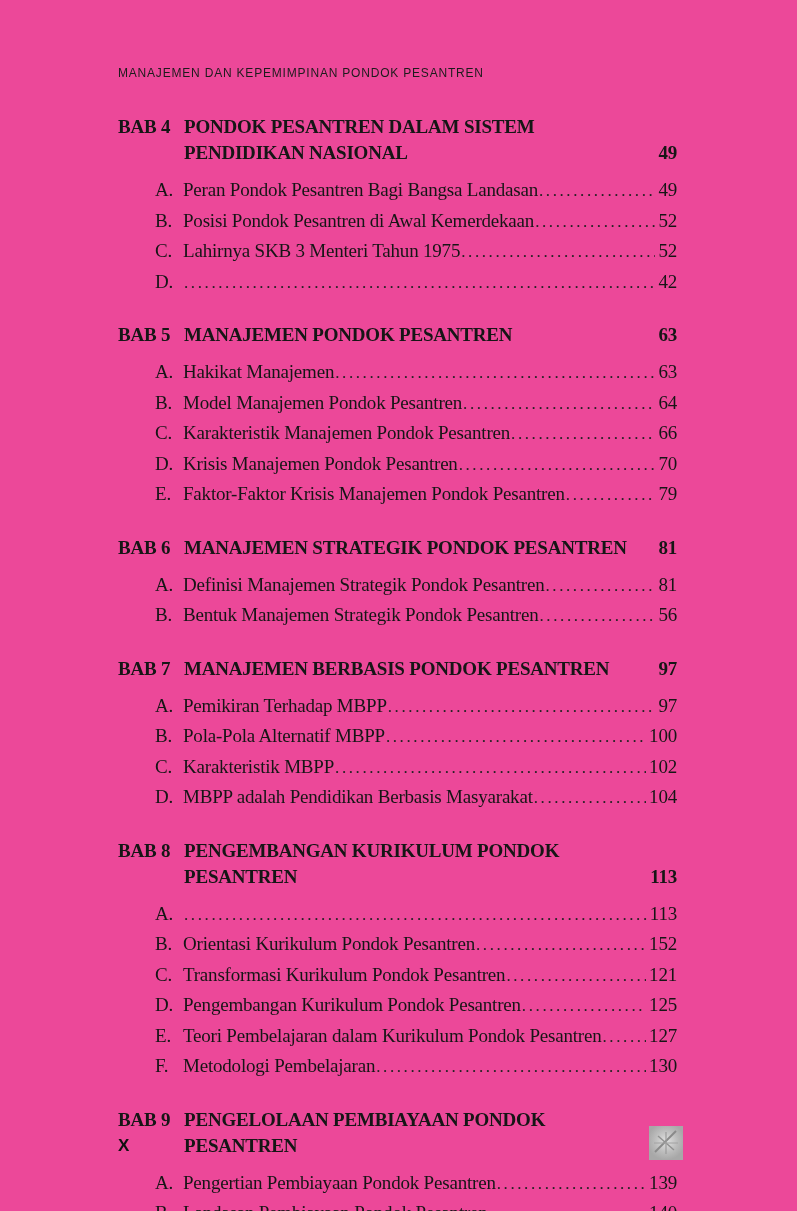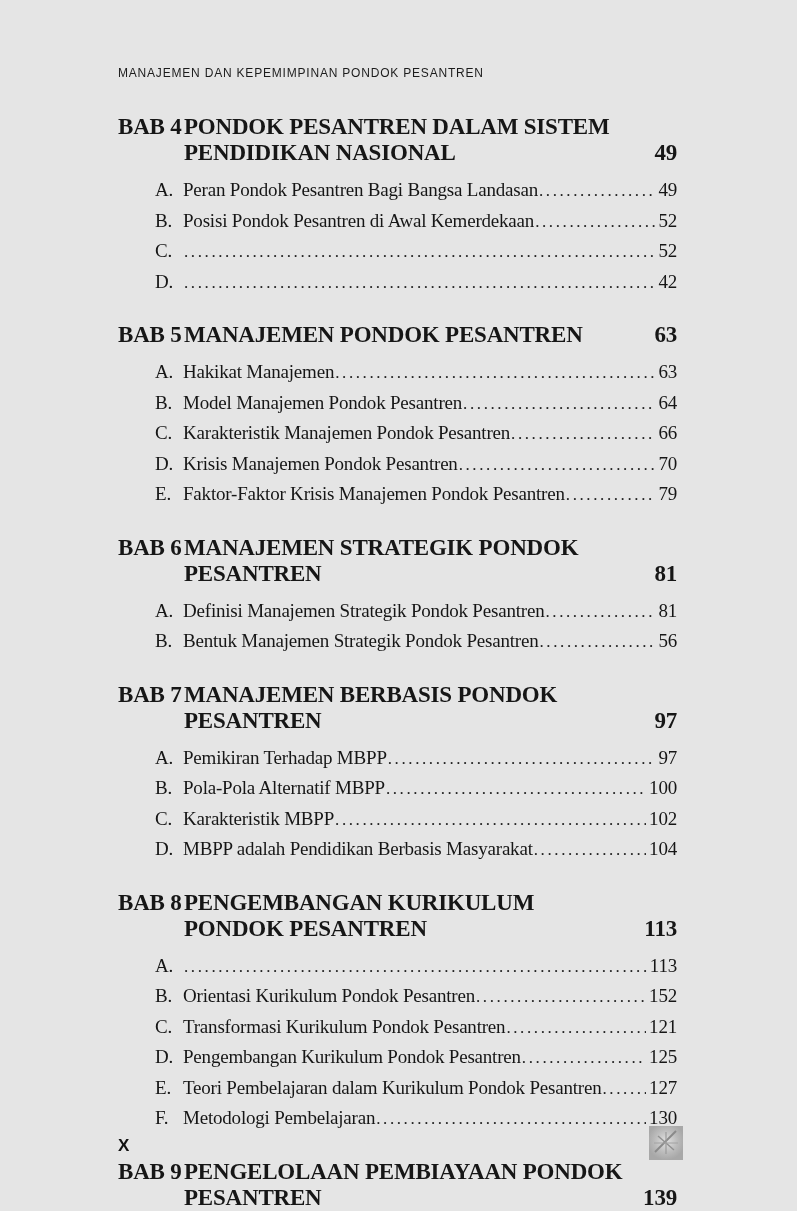--- a/index.html
+++ b/index.html
@@ -6,40 +6,40 @@
   html, body { background: #ffffff; }
   body {
     width: 797px; height: 1211px;
     font-family: "Liberation Serif", serif;
     color: #161616;
     position: relative;
     overflow: hidden;
   }
   .page {
     position: absolute; inset: 0;
-    background: #e5e5e5;
+    background: #ec4899;
   }
   .content {
     position: absolute;
     left: 118px; right: 120px; top: 66px;
   }
   .running-head {
     font-family: "Liberation Sans", sans-serif;
     font-size: 12px;
     letter-spacing: 0.8px;
     color: #1c1c1c;
     line-height: 14px;
     margin-bottom: 34px;
     white-space: nowrap;
   }
   .chapter { margin-bottom: 25px; }
   .chapter-heading {
     display: flex;
     font-weight: bold;
-    font-size: 23px;
+    font-size: 19px;
     line-height: 26px;
     letter-spacing: -0.2px;
     margin-bottom: 9px;
   }
   .bab-label {
     flex: 0 0 66px;
     white-space: nowrap;
   }
   .bab-title { flex: 1 1 auto; }
   .bab-page {
@@ -120,20 +120,21 @@
 
   <div class="toc-item">
     <span class="item-letter">B.</span>
     <span class="item-text">Posisi Pondok Pesantren di Awal Kemerdekaan</span>
     <span class="dots"></span>
     <span class="item-page">52</span>
   </div>
 
   <div class="toc-item">
     <span class="item-letter">C.</span>
+    <span class="item-text">Lahirnya SKB 3 Menteri Tahun 1975</span>
     <span class="dots"></span>
     <span class="item-page">52</span>
   </div>
 
   <div class="toc-item">
     <span class="item-letter">D.</span>
     <span class="dots"></span>
     <span class="item-page">42</span>
   </div>
 </div>

